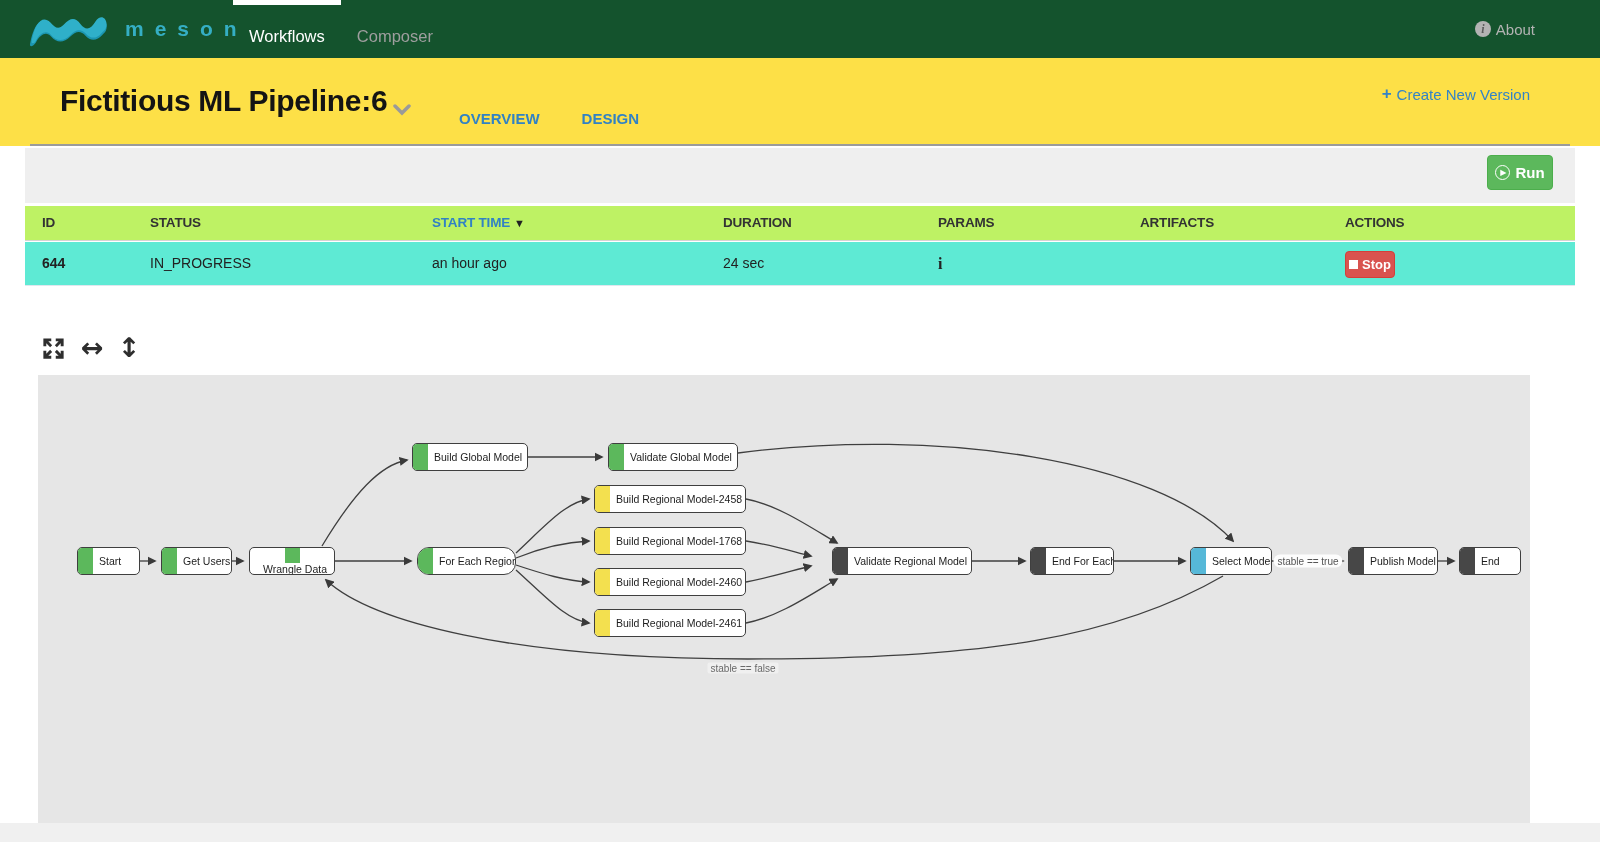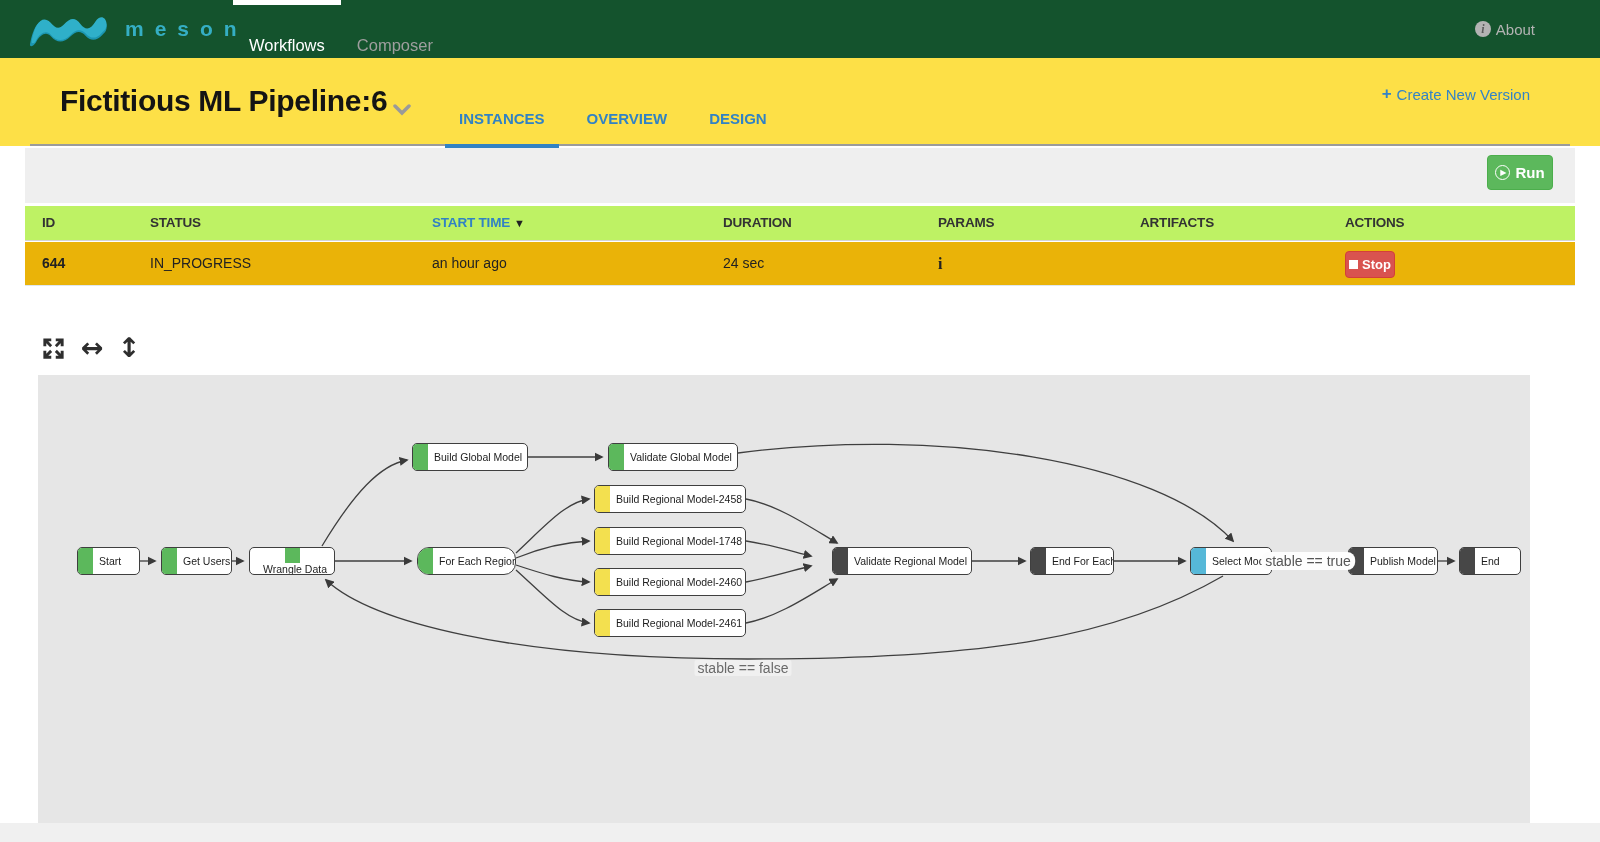--- a/index.html
+++ b/index.html
@@ -5,21 +5,21 @@
   html,body{margin:0;padding:0;background:#ffffff;}
   *{box-sizing:border-box;}
   body{font-family:"Liberation Sans","DejaVu Sans",sans-serif;}
   .stage{position:relative;width:1600px;height:842px;background:#fff;overflow:hidden;}
 
   
   .navbar{position:absolute;left:0;top:0;width:1600px;height:58px;background:#14532d;}
   .brand{position:absolute;left:25px;top:7px;display:flex;align-items:center;cursor:pointer;}
   .brand-text{color:#35aec4;font-size:21px;font-weight:bold;letter-spacing:11px;margin-left:16px;text-transform:lowercase;}
   .nav-items{position:absolute;left:233px;top:0;height:58px;display:flex;}
-  .nav-item{position:relative;height:58px;line-height:58px;padding:16px 16px;font-size:16.5px;color:#9e9e9e;cursor:pointer;}
+  .nav-item{position:relative;height:58px;line-height:58px;padding:7px 16px;font-size:16.5px;color:#9e9e9e;cursor:pointer;}
   .nav-item.active{color:#ffffff;}
   .nav-item .topbar{position:absolute;left:0;top:0;width:100%;height:5px;background:#ffffff;}
   .nav-about{position:absolute;right:65px;top:0;height:58px;display:flex;align-items:center;color:#b3b3b3;font-size:15px;cursor:pointer;}
   .info-circle{display:inline-flex;align-items:center;justify-content:center;width:16px;height:16px;border-radius:50%;background:#b3b3b3;color:#5c5c5c;font-family:"Liberation Serif",serif;font-weight:bold;font-style:italic;font-size:12px;margin-right:5px;}
 
   
   .wf-header{position:absolute;left:0;top:58px;width:1600px;height:88px;background:#fde047;}
   .wf-underline{position:absolute;left:30px;right:30px;bottom:0;height:2px;background:#9b9b9b;}
   .wf-title{position:absolute;left:60px;top:26px;font-size:30px;font-weight:bold;color:#141414;letter-spacing:-0.3px;}
   .title-caret{position:absolute;left:393px;top:44px;cursor:pointer;}
@@ -32,42 +32,42 @@
   
   .run-band{position:absolute;left:25px;top:148px;width:1550px;height:55px;background:#efefef;}
   .run-btn{position:absolute;right:47px;top:155px;width:66px;height:35px;background:#5cb85c;border:1px solid #4cae4c;border-radius:4px;color:#fff;font-size:15px;font-weight:bold;display:flex;align-items:center;justify-content:center;cursor:pointer;}
   .play-circle{display:inline-flex;align-items:center;justify-content:center;width:15px;height:15px;border:1.6px solid #fff;border-radius:50%;font-size:8px;margin-right:5px;padding-left:1px;}
 
   
   .thead{position:absolute;left:25px;top:206px;width:1550px;height:35px;background:#bef264;border-bottom:1px solid #d4d4d4;}
   .th{position:absolute;top:9px;font-size:13.5px;font-weight:bold;color:#333;letter-spacing:-0.2px;}
   .th.sortable{color:#3182c4;cursor:pointer;}
   .sort-caret{color:#222;font-size:11px;margin-left:4px;}
-  .trow{position:absolute;left:25px;top:242px;width:1550px;height:44px;background:#eab308;border-bottom:1px solid #dfe7ee;}
+  .trow{position:absolute;left:25px;top:242px;width:1550px;height:44px;background:#5eead4;border-bottom:1px solid #dfe7ee;}
   .td{position:absolute;top:13px;font-size:14px;color:#222;}
   .td.id{font-weight:bold;}
   .param-i{font-family:"Liberation Serif",serif;font-weight:bold;font-size:16px;cursor:pointer;}
   .stop-btn{position:absolute;top:9px;width:50px;height:27px;background:#d9534f;border:1px solid #d43f3a;border-radius:4px;color:#fff;font-size:13px;font-weight:bold;display:flex;align-items:center;justify-content:center;cursor:pointer;}
   .stop-sq{display:inline-block;width:9px;height:9px;background:#fff;margin-right:4px;}
 
   
   .c1{left:17px}.c2{left:125px}.c3{left:407px}.c4{left:698px}.c5{left:913px}.c6{left:1115px}.c7{left:1320px}
 
   
   .dag-tools{position:absolute;left:40px;top:333px;display:flex;align-items:center;}
   .dag-tool{margin-right:14px;color:#2e2e2e;cursor:pointer;display:flex;align-items:center;}
   .dag-tool.glyph{font-size:27px;font-weight:bold;font-family:"DejaVu Sans",sans-serif;line-height:30px;}
 
   
   .dag-canvas{position:absolute;left:38px;top:375px;width:1492px;height:448px;background:#e6e6e6;}
   .dag-canvas svg.edges{position:absolute;left:0;top:0;}
   .dag-node{position:absolute;height:28px;background:#fff;border:1.5px solid #3f3f3f;border-radius:5px;display:flex;align-items:center;overflow:hidden;cursor:pointer;}
   .dag-node .strip{width:15px;height:100%;flex:0 0 15px;}
   .dag-node .nlabel{margin-left:6px;font-size:10.5px;color:#1d1d1d;white-space:nowrap;}
-  .edge-label{position:absolute;transform:translate(-50%,-50%);font-size:14px;color:#555;white-space:nowrap;}
+  .edge-label{position:absolute;transform:translate(-50%,-50%);font-size:10px;color:#555;white-space:nowrap;}
   .edge-label.pill{background:#fdfdfd;padding:1px 4px;border-radius:8px;}
   .edge-label.flat{background:#f0f0f0;padding:0 3px;border-radius:2px;color:#6a6a6a;}
 
   .bottom-strip{position:absolute;left:0;top:823px;width:1600px;height:19px;background:#f0f0f0;}
 </style>
 </head>
 <body>
 
 <div class="stage">
 
@@ -96,21 +96,20 @@
 
   <div class="wf-header">
     <div class="wf-underline"></div>
     <div class="wf-title">Fictitious ML Pipeline:6</div>
     <div class="title-caret">
       <svg width="18" height="12" viewBox="0 0 18 12">
         <path d="M2 2 L9 9 L16 2" stroke="#9a9a9a" stroke-width="3.5" fill="none" stroke-linecap="round"></path>
       </svg>
     </div>
     <div class="wf-tabs">
-      <div class="wf-tab active">INSTANCES</div>
       <div class="wf-tab">OVERVIEW</div>
       <div class="wf-tab">DESIGN</div>
     </div>
     <div class="create-link">
       <span class="plus">+</span>
       <span>Create New Version</span>
     </div>
   </div>
 
   <div class="run-band"></div>
@@ -204,21 +203,21 @@
       <div class="dag-node" style="left: 379px; top: 172px; width: 99px; border-radius: 12px;">
         <span class="strip" style="background: rgb(92, 184, 92);"></span>
         <span class="nlabel">For Each Region</span>
       </div>
       <div class="dag-node" style="left: 556px; top: 110px; width: 152px;">
         <span class="strip" style="background: rgb(243, 224, 79);"></span>
         <span class="nlabel">Build Regional Model-2458</span>
       </div>
       <div class="dag-node" style="left: 556px; top: 152px; width: 152px;">
         <span class="strip" style="background: rgb(243, 224, 79);"></span>
-        <span class="nlabel">Build Regional Model-1748</span>
+        <span class="nlabel">Build Regional Model-1768</span>
       </div>
       <div class="dag-node" style="left: 556px; top: 193px; width: 152px;">
         <span class="strip" style="background: rgb(243, 224, 79);"></span>
         <span class="nlabel">Build Regional Model-2460</span>
       </div>
       <div class="dag-node" style="left: 556px; top: 234px; width: 152px;">
         <span class="strip" style="background: rgb(243, 224, 79);"></span>
         <span class="nlabel">Build Regional Model-2461</span>
       </div>
       <div class="dag-node" style="left: 794px; top: 172px; width: 140px;">

